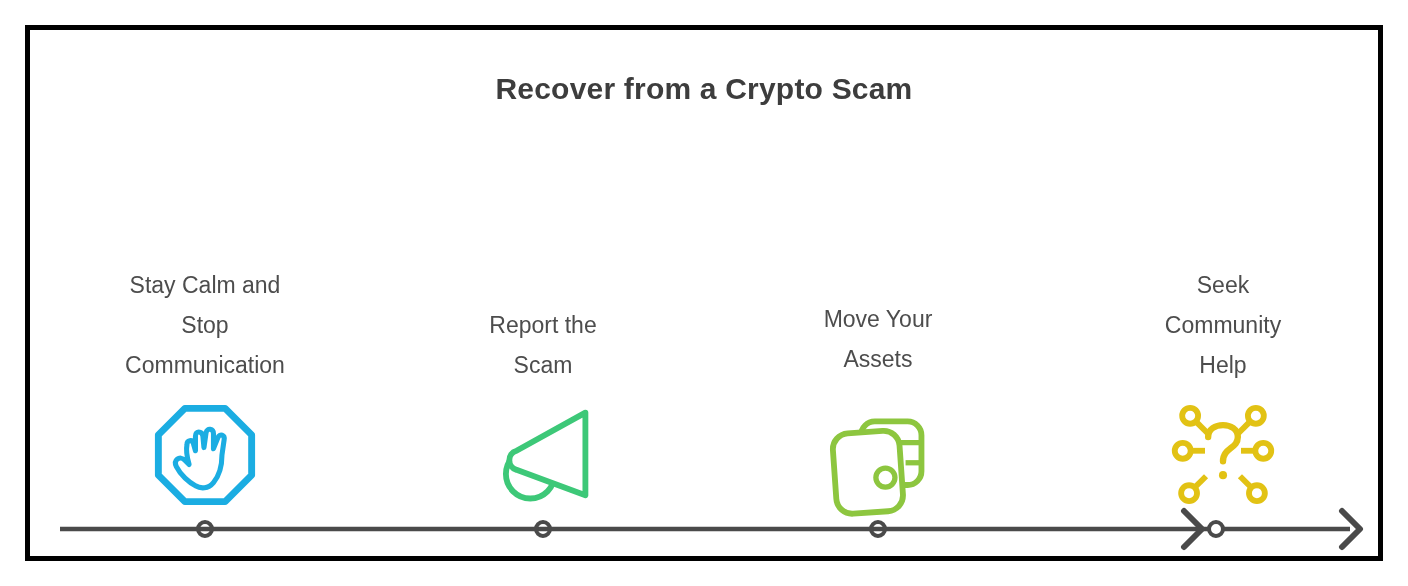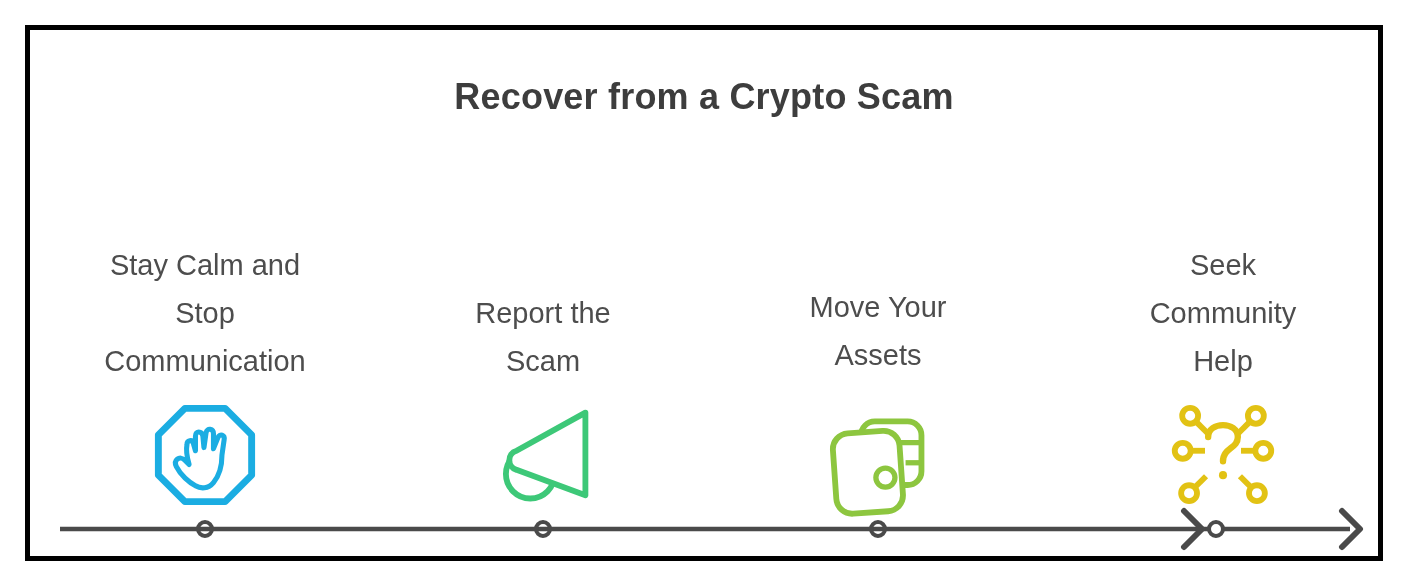--- a/index.html
+++ b/index.html
@@ -11,33 +11,33 @@
   }
   .canvas { position: absolute; inset: 0; width: 1408px; height: 586px; }
   .frame {
     position: absolute; left: 25px; top: 25px; right: 25px; bottom: 25px;
     border: 5px solid #000000;
     box-sizing: border-box;
   }
   .title {
     position: absolute; top: 52px; left: 0; width: 100%;
     text-align: center;
-    font-size: 36px; font-weight: bold; color: #3d3d3d;
+    font-size: 30px; font-weight: bold; color: #3d3d3d;
     letter-spacing: 0.2px;
   }
   .step {
     position: absolute; top: 233px; width: 340px; height: 292px;
     display: flex; flex-direction: column; align-items: center;
     color: var(--accent);
   }
   .step-label {
     height: 152px; width: 100%;
     display: flex; align-items: flex-end; justify-content: center;
     text-align: center;
-    font-size: 29px; line-height: 48px; color: #4d4d4d;
+    font-size: 23px; line-height: 40px; color: #4d4d4d;
     white-space: pre-line;
   }
   .step-icon {
     height: 130px; width: 100%;
     display: flex; align-items: center; justify-content: center;
     padding-top: 10px; box-sizing: border-box;
   }
   .step-icon svg { width: 106px; height: 106px; display: block; }
   .s1 { left: 35px; }
   .s2 { left: 373px; align-items: flex-end; }

